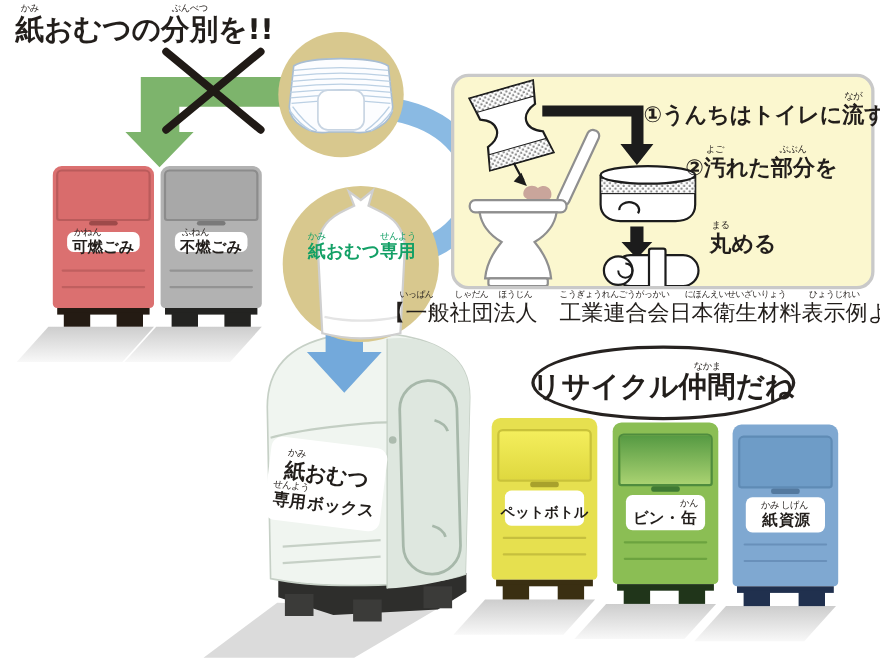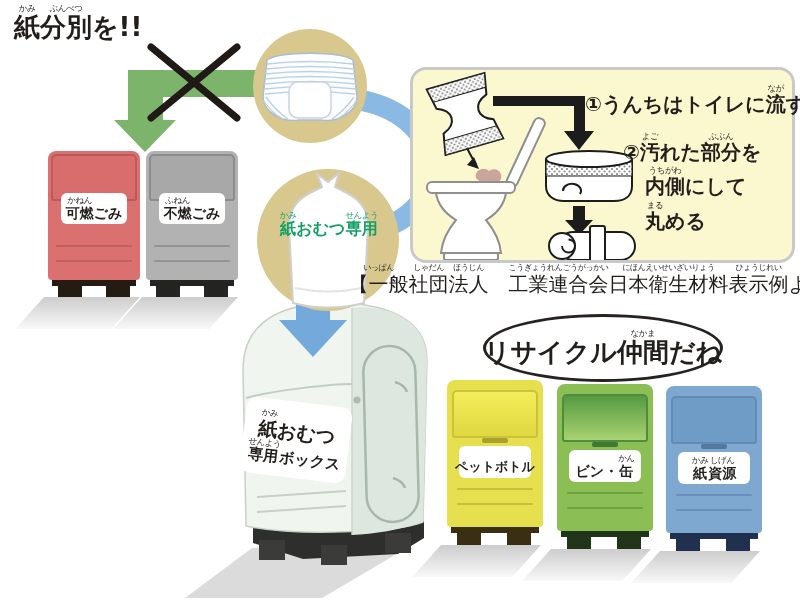--- a/index.html
+++ b/index.html
@@ -51,21 +51,21 @@
   .bin-label{background:#FFF;border-radius:6px;display:flex;align-items:center;justify-content:center;}
   .bin-label .base{font-size:14px;font-weight:700;}
   .bin-line{height:2px;border-radius:1px;}
   .bin-shadow{background:linear-gradient(180deg,#CDCDCD,#F8F8F8);transform:skewX(-42deg);
               transform-origin:100% 0;z-index:-1;}
   
   .bin-sm{width:92px;height:160px;}
   .bin-sm .bin-body{left:0;top:0;width:92px;height:129px;}
   .bin-sm .bin-flap{left:3px;top:3px;width:82px;height:43px;border-width:2px;border-style:solid;}
   .bin-sm .bin-slot{left:33px;top:50px;width:26px;height:4px;border-radius:2px;}
-  .bin-sm .bin-label{left:13px;top:42px;width:66px;height:31px;}
+  .bin-sm .bin-label{left:13px;top:60px;width:66px;height:18px;}
   .bin-sm .line1{left:8px;top:94px;width:76px;}
   .bin-sm .line2{left:8px;top:109px;width:76px;}
   .bin-sm .feet-bar{left:4px;top:129px;width:84px;height:6px;}
   .bin-sm .foot1{left:10px;top:133px;width:24px;height:13px;}
   .bin-sm .foot2{left:58px;top:133px;width:24px;height:13px;}
   .bin-sm .bin-shadow{left:-4px;top:146px;width:96px;height:32px;}
   
   .bin-lg{width:96px;height:182px;}
   .bin-lg .bin-body{left:0;top:0;width:96px;height:147px;}
   .bin-lg .bin-flap{left:5px;top:10px;width:82px;height:44px;border-width:2px;border-style:solid;}
@@ -363,48 +363,42 @@
         </span>
         <span class="seg">
           <span class="furi">ぶぶん</span>
           <span class="base">部分</span>
         </span>
         <span class="seg">
           <span class="furi"></span>
           <span class="base">を</span>
         </span>
       </div>
-    <div class="ruby step2 s2l2">
-        <span class="seg">
-          <span class="furi">うちがわ</span>
-          <span class="base">内側</span>
-        </span>
-        <span class="seg">
-          <span class="furi"></span>
-          <span class="base">にして</span>
-        </span>
-      </div>
     <div class="ruby step2 s2l3">
         <span class="seg">
           <span class="furi">まる</span>
           <span class="base">丸</span>
         </span>
         <span class="seg">
           <span class="furi"></span>
           <span class="base">める</span>
         </span>
       </div>
   </div>
 
   <div class="ruby main-title">
       <span class="seg">
         <span class="furi">かみ</span>
         <span class="base">紙</span>
       </span>
       <span class="seg">
+        <span class="furi"></span>
+        <span class="base">おむつの</span>
+      </span>
+      <span class="seg">
         <span class="furi">ぶんべつ</span>
         <span class="base">分別</span>
       </span>
       <span class="seg">
         <span class="furi"></span>
         <span class="base">を!!</span>
       </span>
     </div>
   <div class="ruby center attribution">
       <span class="seg">

